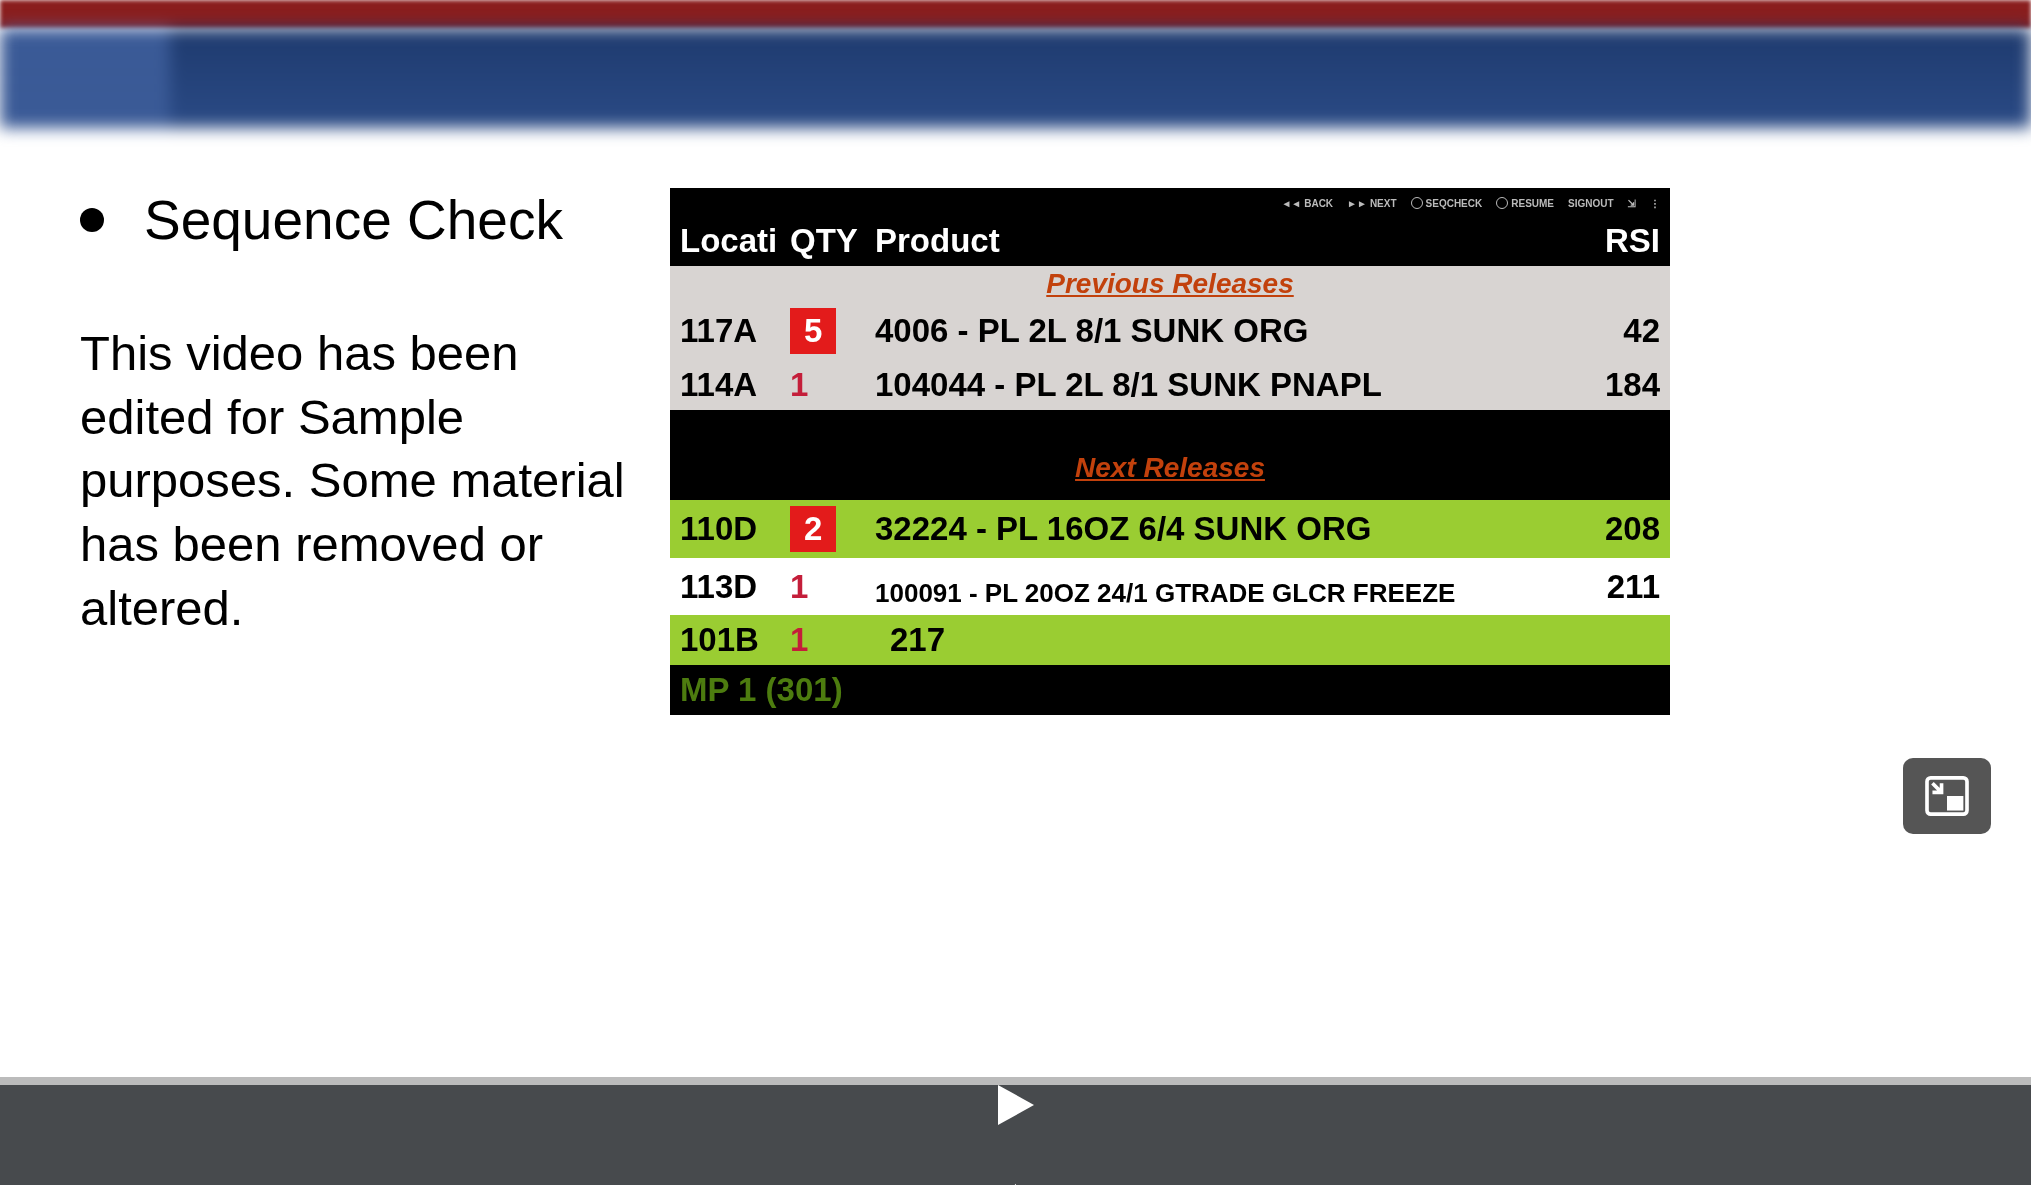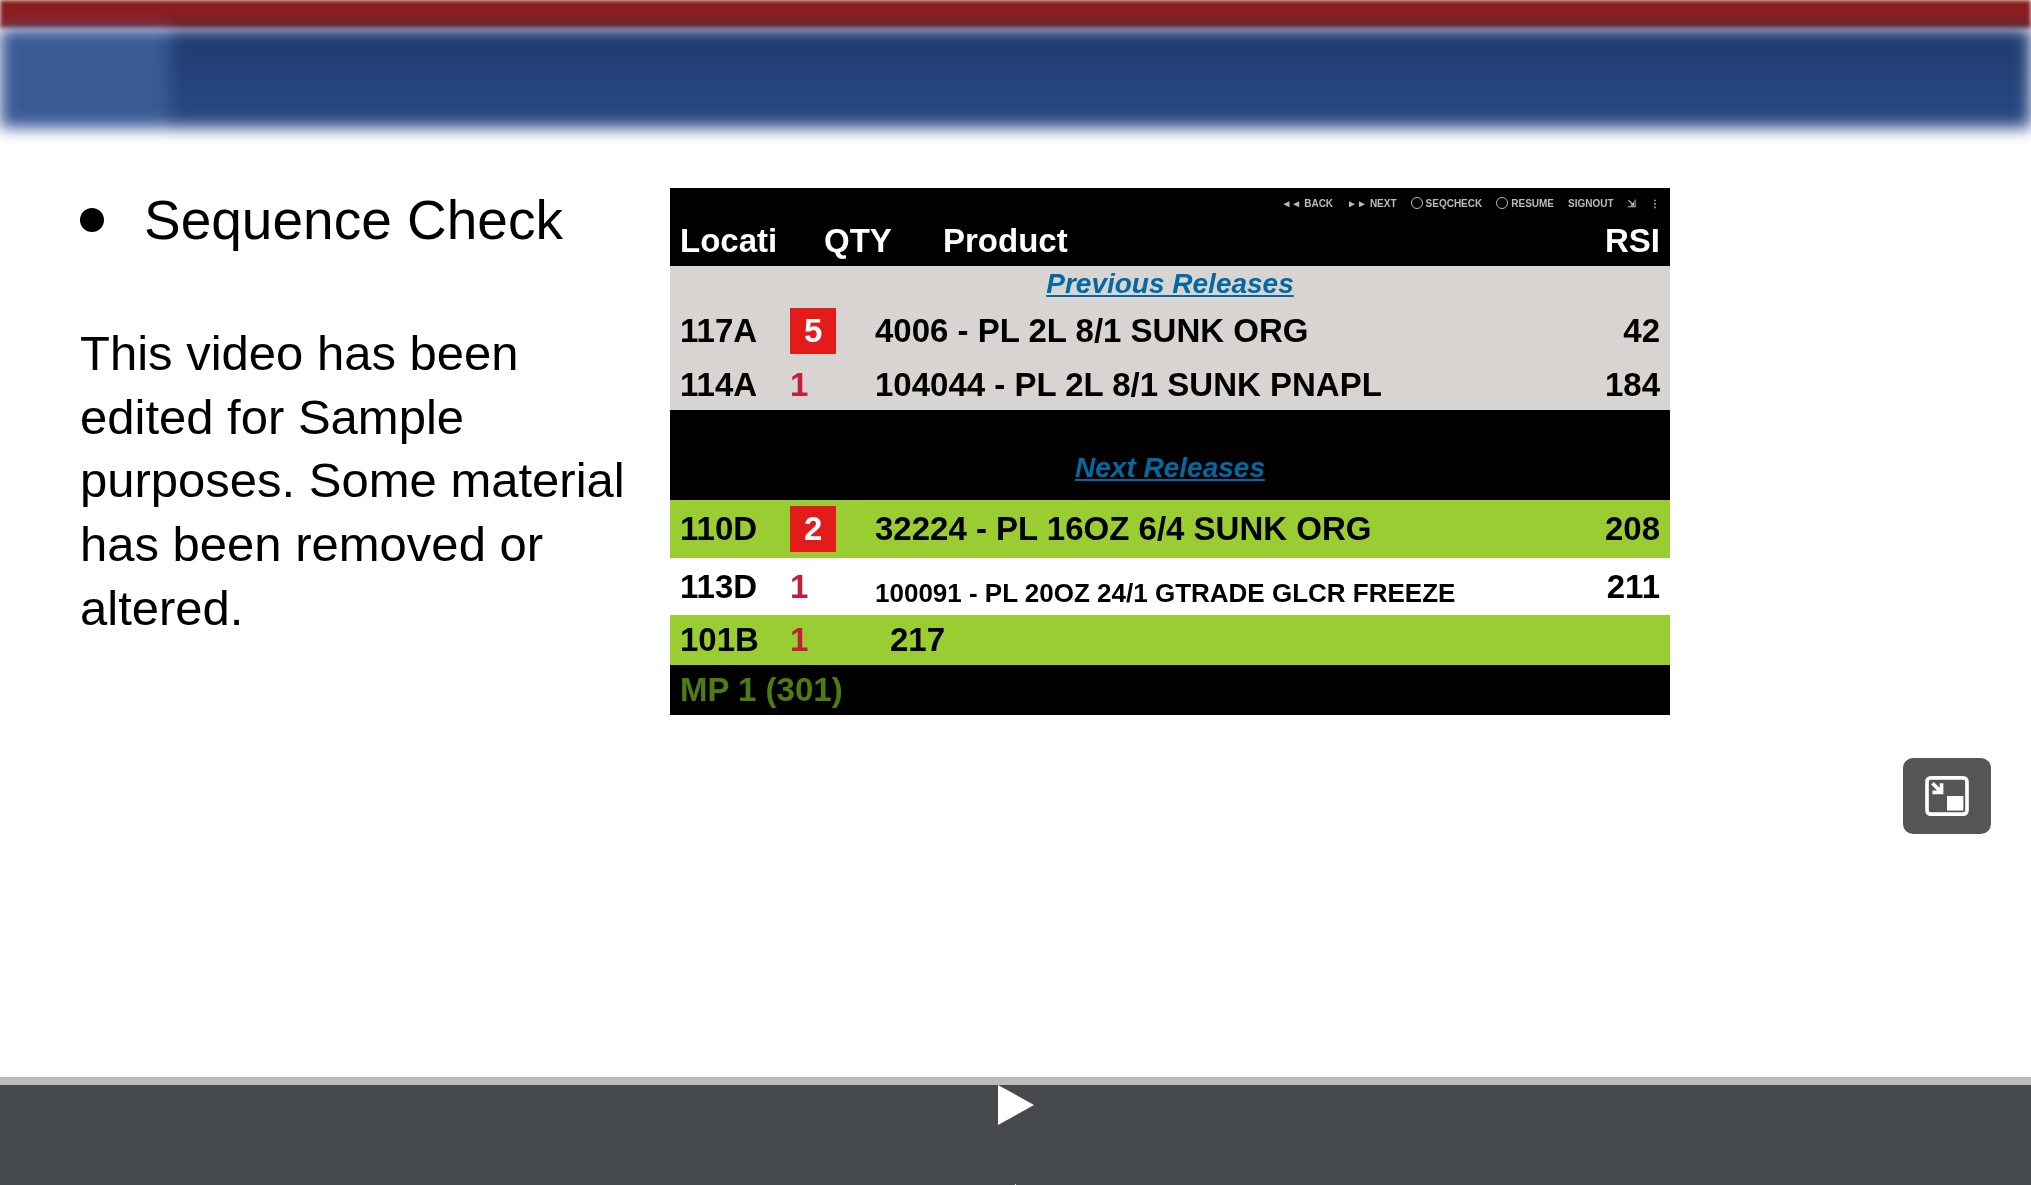--- a/index.html
+++ b/index.html
@@ -115,29 +115,28 @@
       border: 1.5px solid #bbb;
       border-radius: 50%;
       display: inline-block;
     }
     .terminal-header {
       display: flex;
       color: #fff;
       font-size: 33px;
       padding: 4px 10px 6px 10px;
       background: #000;
-      gap: 34px;
     }
     .col-loc { width: 110px; }
     .col-qty { width: 85px; }
     .col-prod { flex: 1; }
     .col-rsi { width: 70px; text-align: right; }
     .section-label {
       text-align: center;
-      color: #0369a1;
+      color: #c2410c;
       font-style: italic;
       font-size: 28px;
       text-decoration: underline;
       padding: 2px 0;
       font-weight: bold;
     }
     .prev-section .data-row {
       background: #d8d4d2;
       color: #000;
     }

